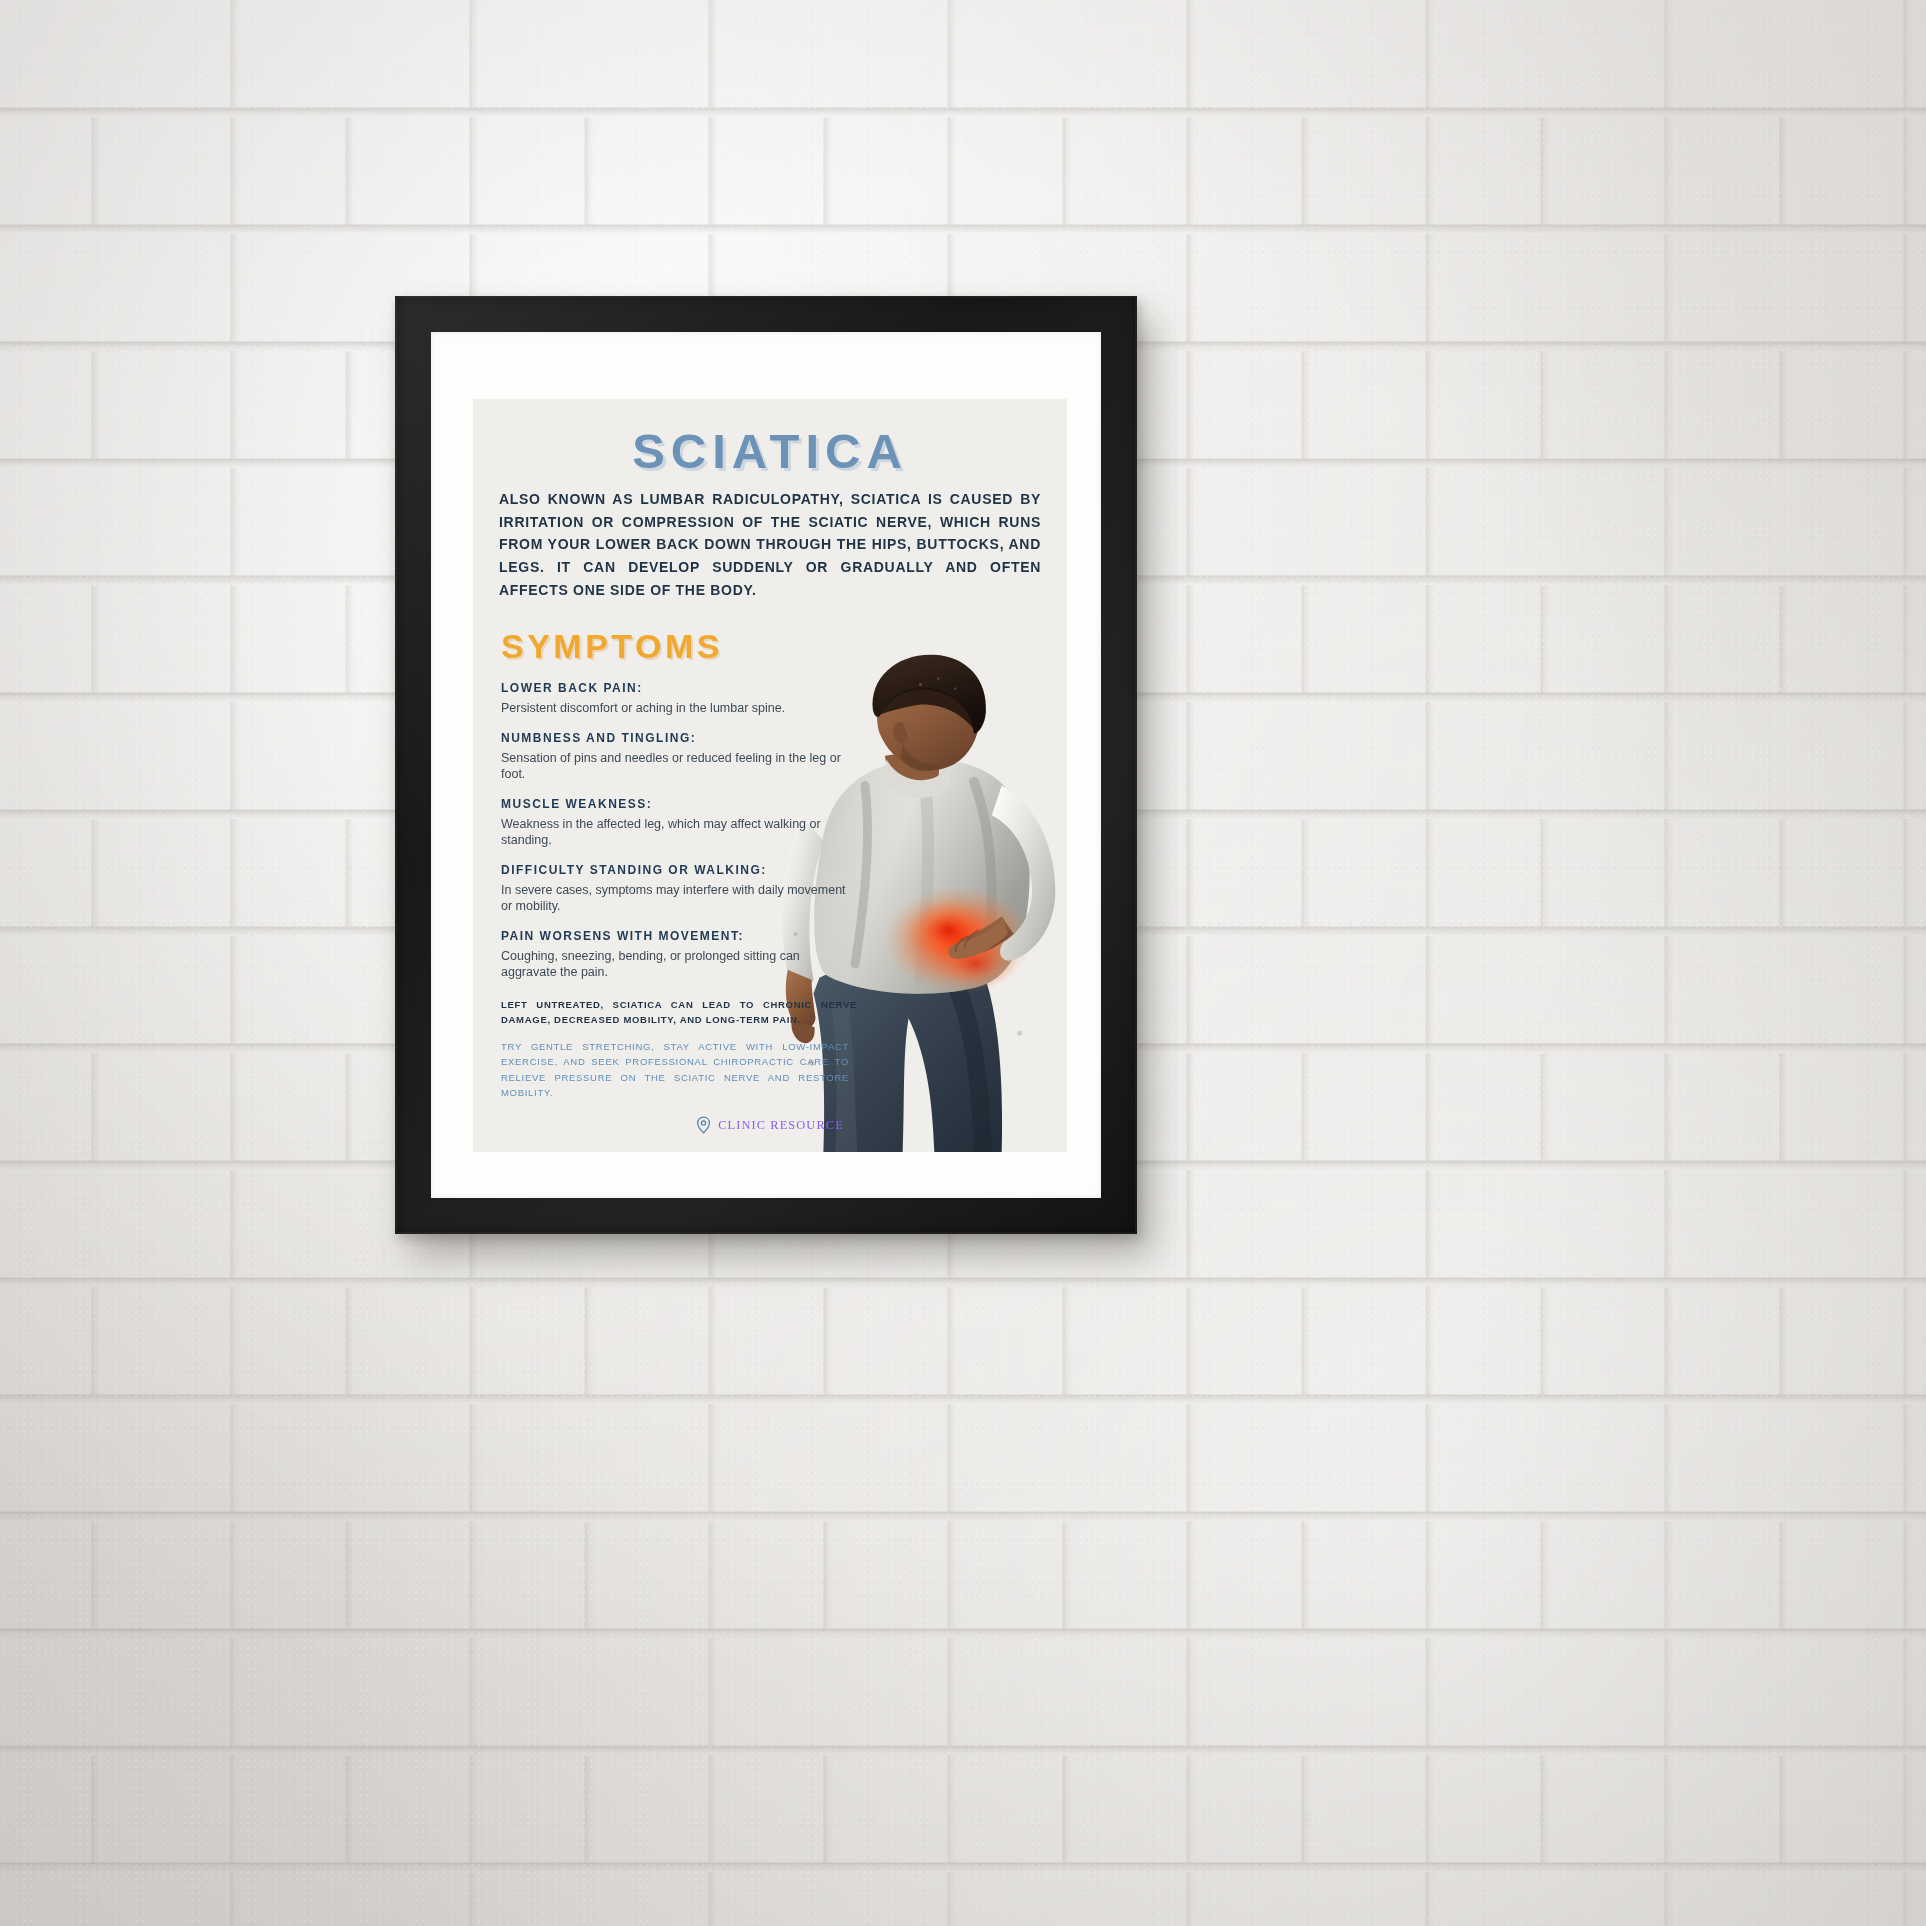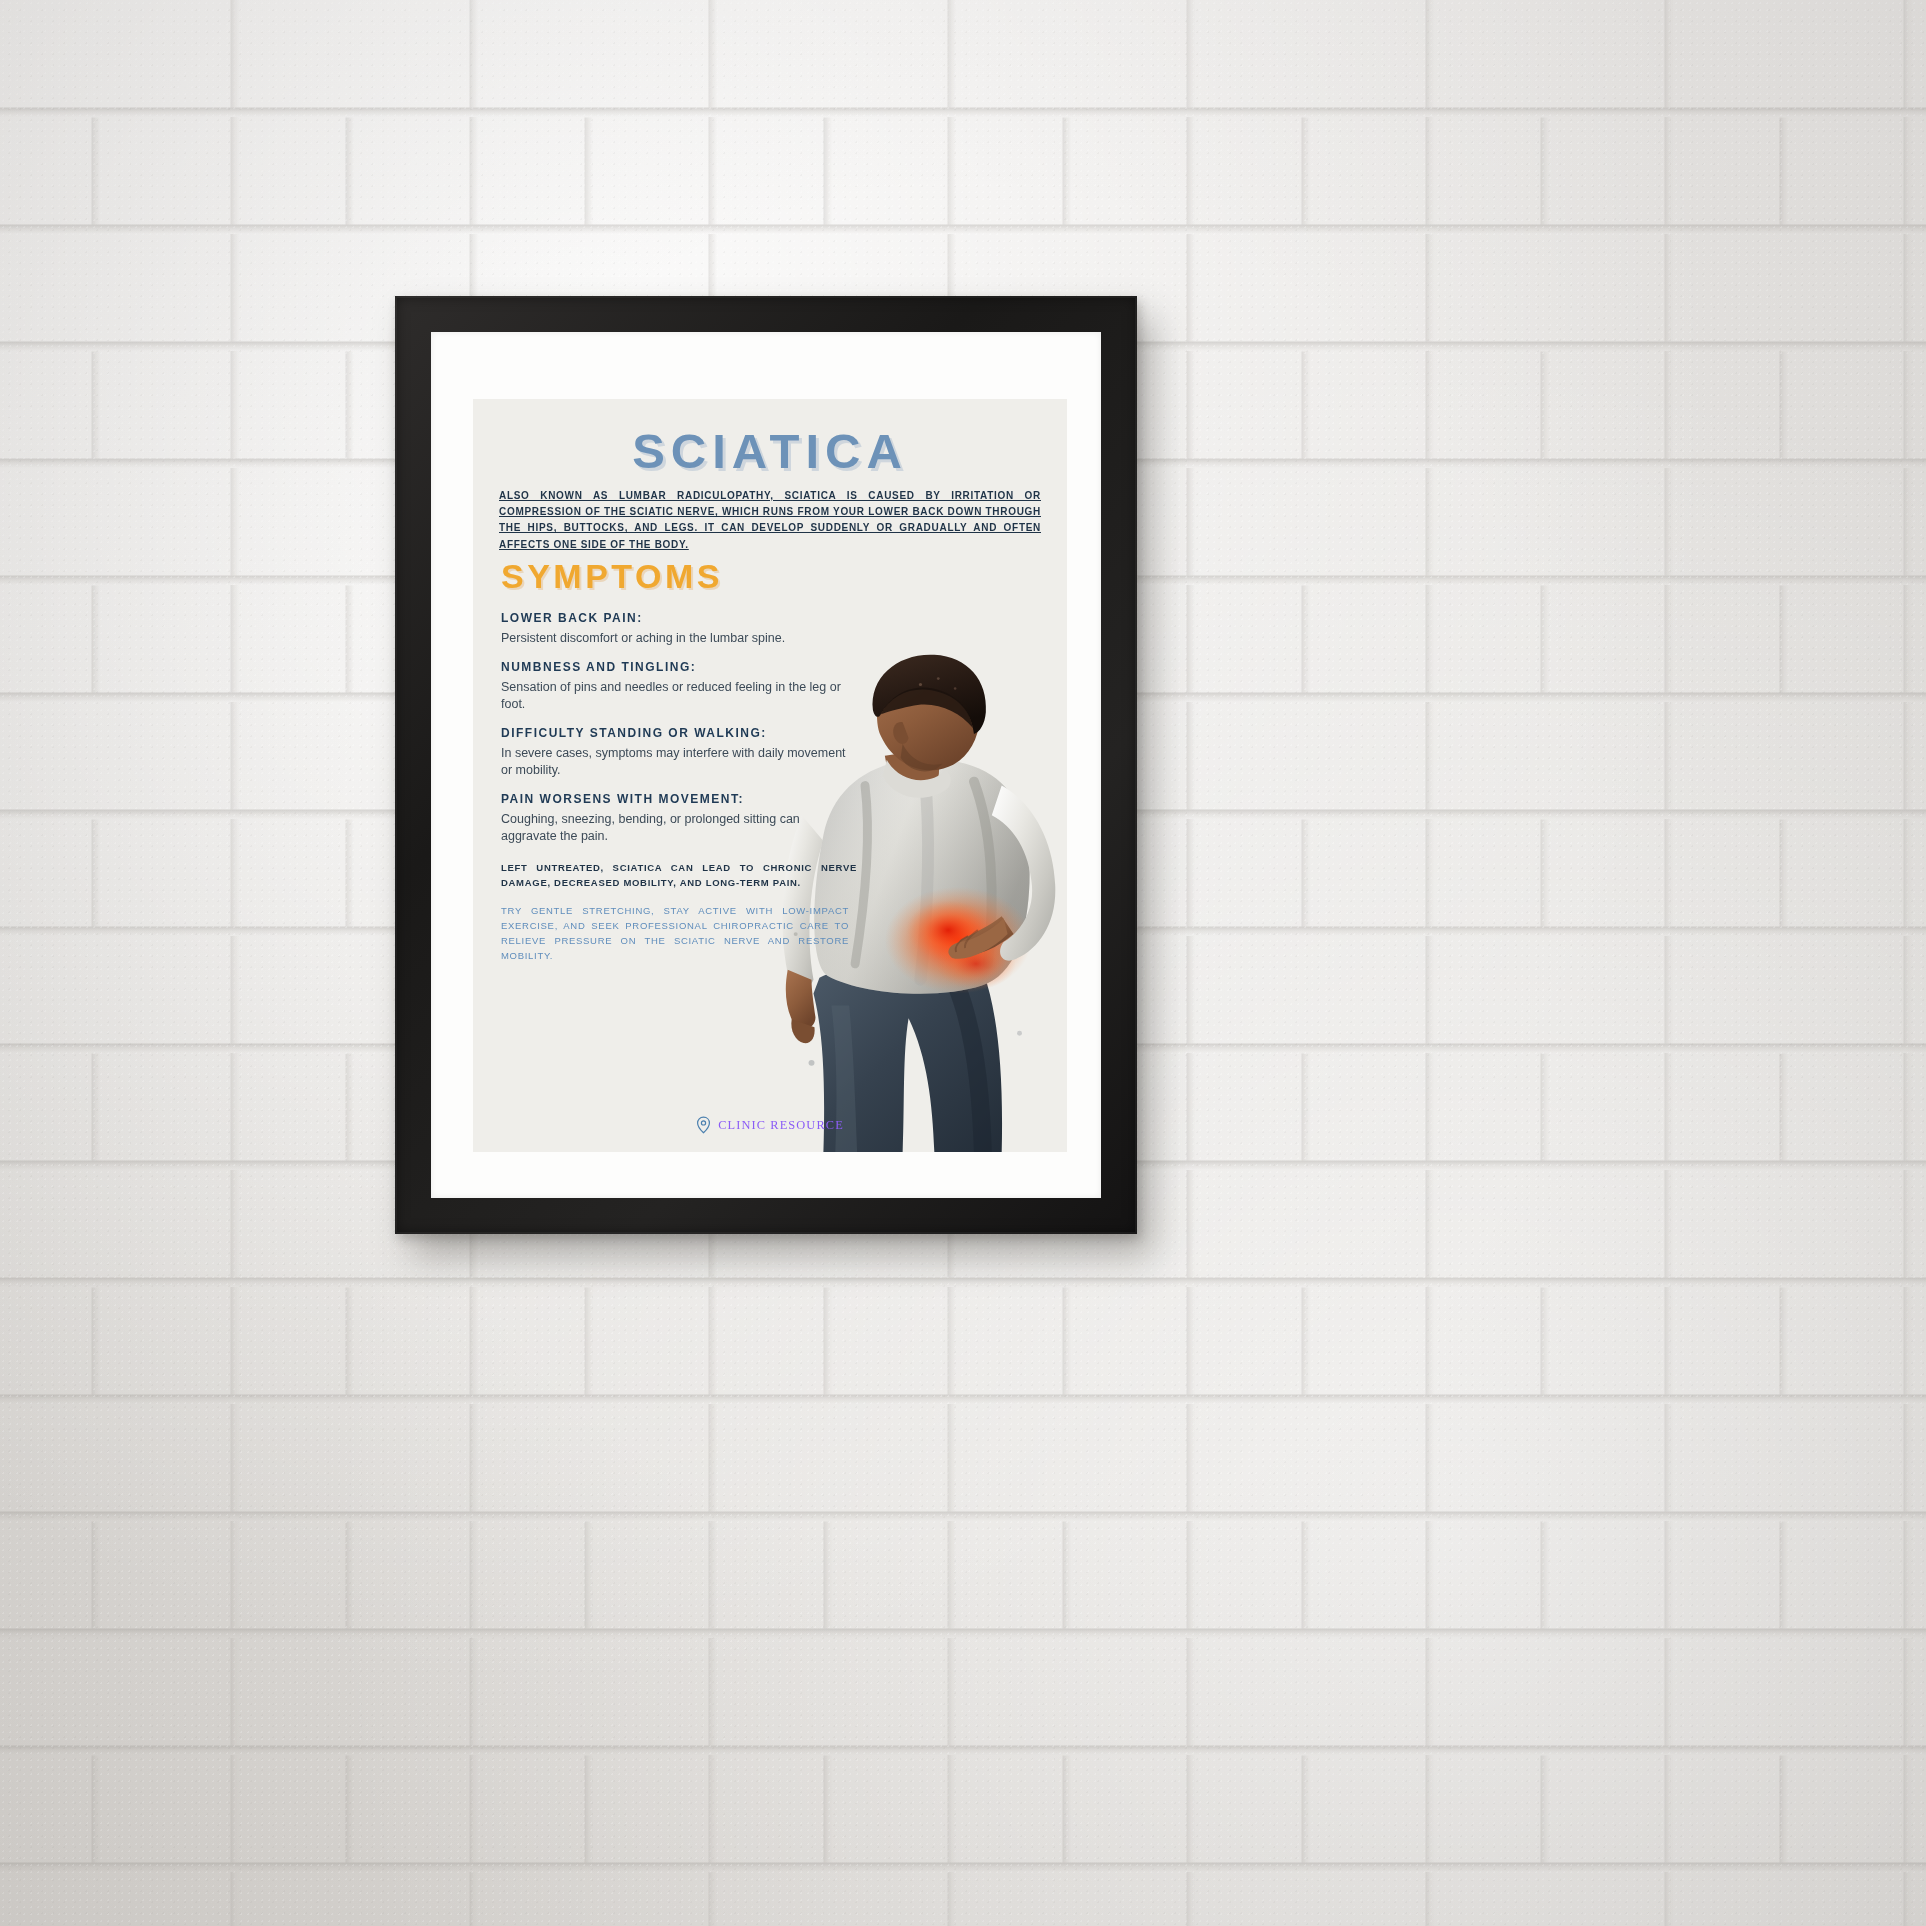--- a/index.html
+++ b/index.html
@@ -144,28 +144,27 @@
     font-size: 49px;
     font-weight: 700;
     letter-spacing: 6px;
     color: #6d92b8;
     margin: 6px 0 12px 0;
     text-shadow: 3px 3px 0 rgba(180,195,210,0.55);
     line-height: 1;
   }
 
   .intro {
-    font-size: 10px;
+    font-size: 14px;
     font-weight: 700;
     letter-spacing: 0.7px;
     line-height: 1.62;
     text-align: justify;
     color: #1f3347;
-    margin: 0 0 6px 0;
-    text-decoration: underline;
+    margin: 0 0 28px 0;
   }
 
   .symptoms-head {
     font-size: 34px;
     font-weight: 700;
     letter-spacing: 3.5px;
     color: #f0a830;
     text-shadow: 2px 2px 0 rgba(230,195,150,0.55);
     margin: 4px 0 18px 2px;
     line-height: 1;
@@ -348,20 +347,24 @@
           <div class="sym-title">LOWER BACK PAIN:</div>
           <div class="sym-body">Persistent discomfort or aching in the lumbar spine.</div>
         </div>
 
 
         <div class="sym">
           <div class="sym-title">NUMBNESS AND TINGLING:</div>
           <div class="sym-body">Sensation of pins and needles or reduced feeling in the leg or foot.</div>
         </div>
 
+        <div class="sym">
+          <div class="sym-title">MUSCLE WEAKNESS:</div>
+          <div class="sym-body">Weakness in the affected leg, which may affect walking or standing.</div>
+        </div>
 
         <div class="sym">
           <div class="sym-title">DIFFICULTY STANDING OR WALKING:</div>
           <div class="sym-body">In severe cases, symptoms may interfere with daily movement or mobility.</div>
         </div>
 
         <div class="sym">
           <div class="sym-title">PAIN WORSENS WITH MOVEMENT:</div>
           <div class="sym-body">Coughing, sneezing, bending, or prolonged sitting can aggravate the pain.</div>
         </div>

